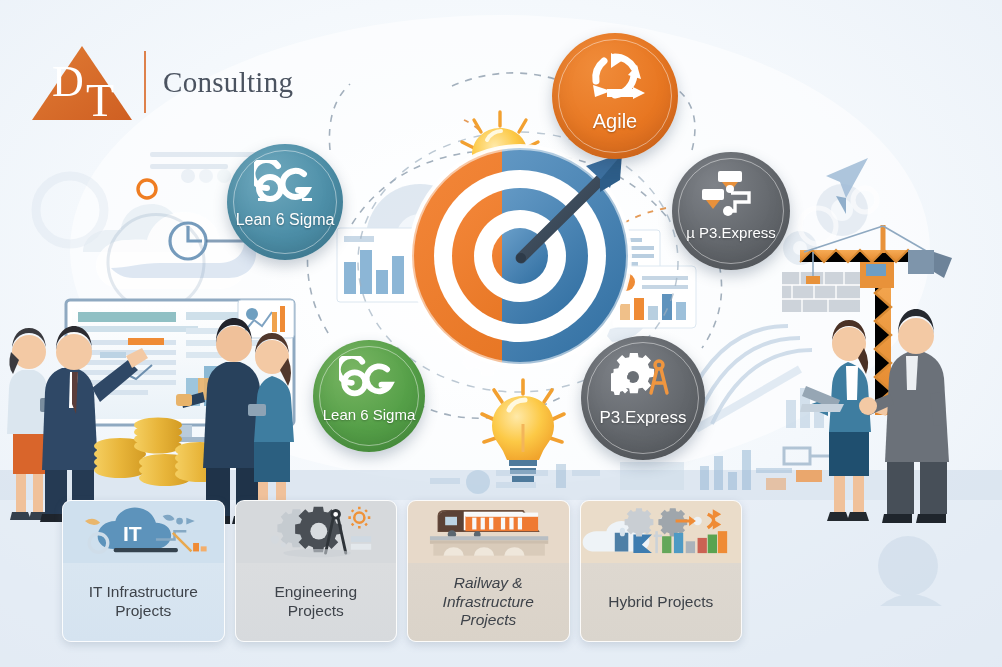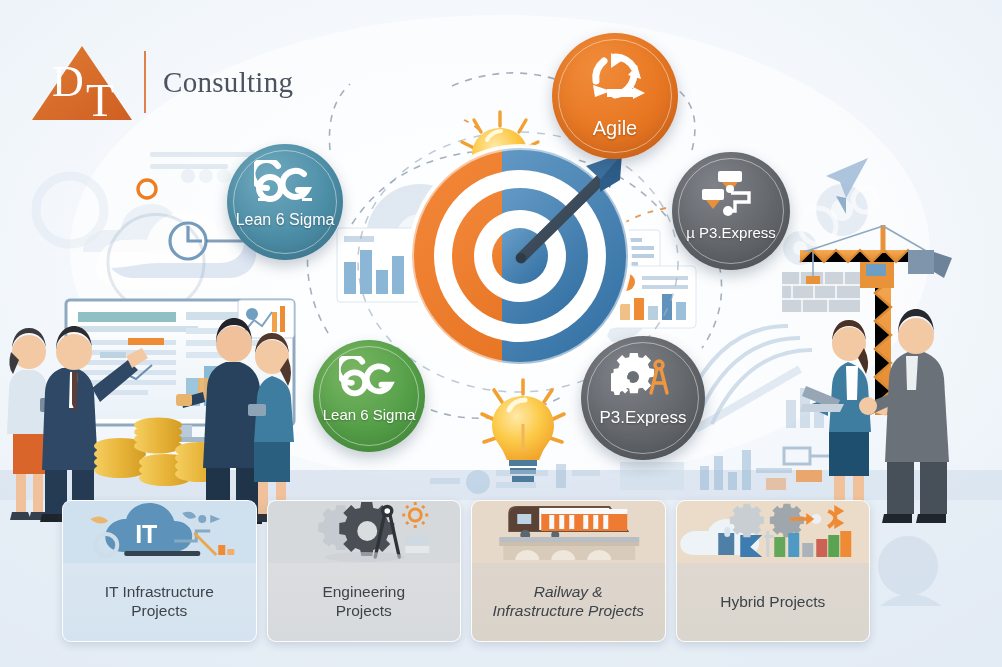--- a/index.html
+++ b/index.html
@@ -39,35 +39,35 @@
   .badge .glyph{position:relative;margin-top:14%;}
   .badge .blabel{
     position:relative;font-size:17px;font-weight:400;line-height:1;
     text-shadow:0 1px 2px rgba(0,0,0,.30);white-space:nowrap;
   }
   #badge-agile30{left:342px;top:40px;width:116px;height:116px;
     background:radial-gradient(circle at 36% 28%, #5a94c2 0%, #3d78a8 55%, #31628d 100%);}
   #badge-agile30 .blabel{font-size:18px;margin-top:4px;}
   #badge-agile{left:552px;top:33px;width:126px;height:126px;
     background:radial-gradient(circle at 36% 28%, #f08c3a 0%, #e87722 55%, #d8661a 100%);}
-  #badge-agile .blabel{font-size:20px;margin-top:9px;}
+  #badge-agile .blabel{font-size:20px;margin-top:2px;}
   #badge-lean-top{left:227px;top:144px;width:116px;height:116px;
     background:radial-gradient(circle at 36% 28%, #6fa8bd 0%, #4d8fa8 55%, #3f7e97 100%);}
   #badge-lean-top .blabel{font-size:16px;margin-top:2px;}
   #badge-p3micro{left:672px;top:152px;width:118px;height:118px;
     background:radial-gradient(circle at 36% 28%, #7e8288 0%, #63676c 55%, #54585d 100%);}
   #badge-p3micro .blabel{font-size:15px;margin-top:4px;}
   #badge-lean-bottom{left:313px;top:340px;width:112px;height:112px;
     background:radial-gradient(circle at 36% 28%, #79b563 0%, #55a048 55%, #47913d 100%);}
   #badge-lean-bottom .blabel{font-size:15px;margin-top:3px;}
   #badge-p3express{left:581px;top:336px;width:124px;height:124px;
     background:radial-gradient(circle at 36% 28%, #7e8288 0%, #63676c 55%, #53575c 100%);}
   #badge-p3express .blabel{font-size:17px;margin-top:4px;}
   
-  #cards{position:absolute;left:62px;top:500px;width:808px;height:142px;display:flex;gap:10px;}
+  #cards{position:absolute;left:62px;top:500px;width:680px;height:142px;display:flex;gap:10px;}
   .card{
     position:relative;flex:1;border-radius:9px;overflow:hidden;
     border:1.5px solid rgba(255,255,255,.9);
     box-shadow:0 3px 9px rgba(80,100,125,.20);
     display:flex;flex-direction:column;
   }
   .card .art{flex:0 0 62px;position:relative;overflow:hidden;}
   .card .cap{
     flex:1;display:flex;align-items:center;justify-content:center;text-align:center;
     font-size:15.5px;line-height:1.22;color:#3e434a;padding:0 6px;

